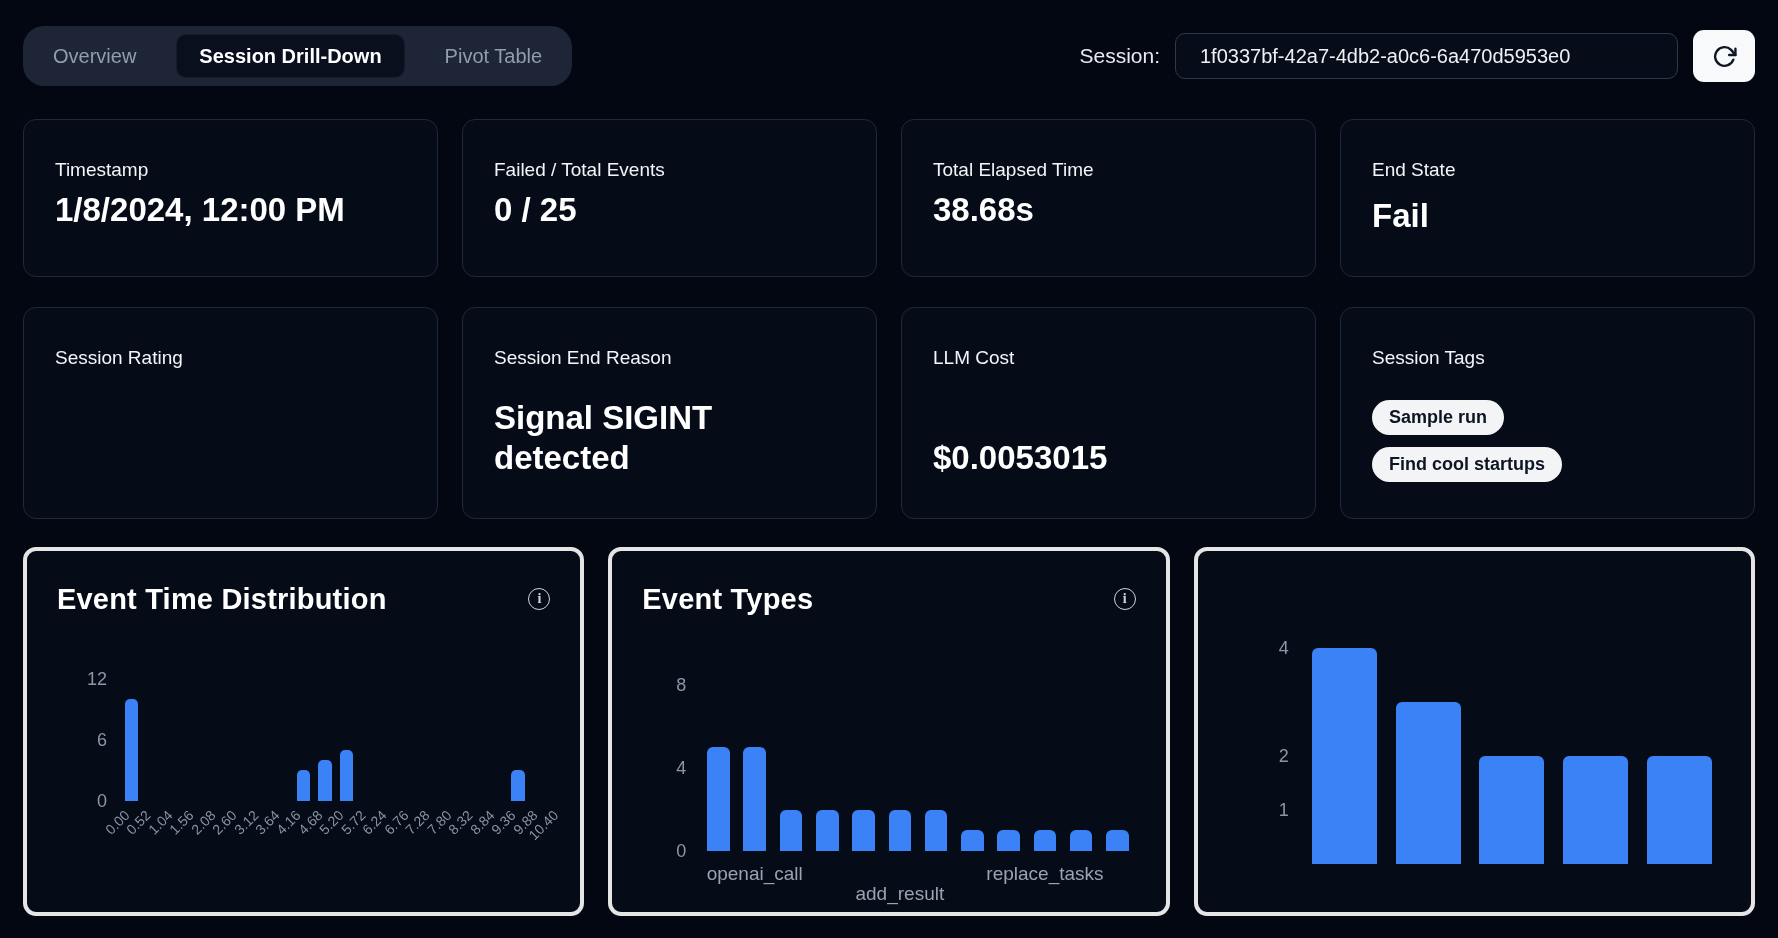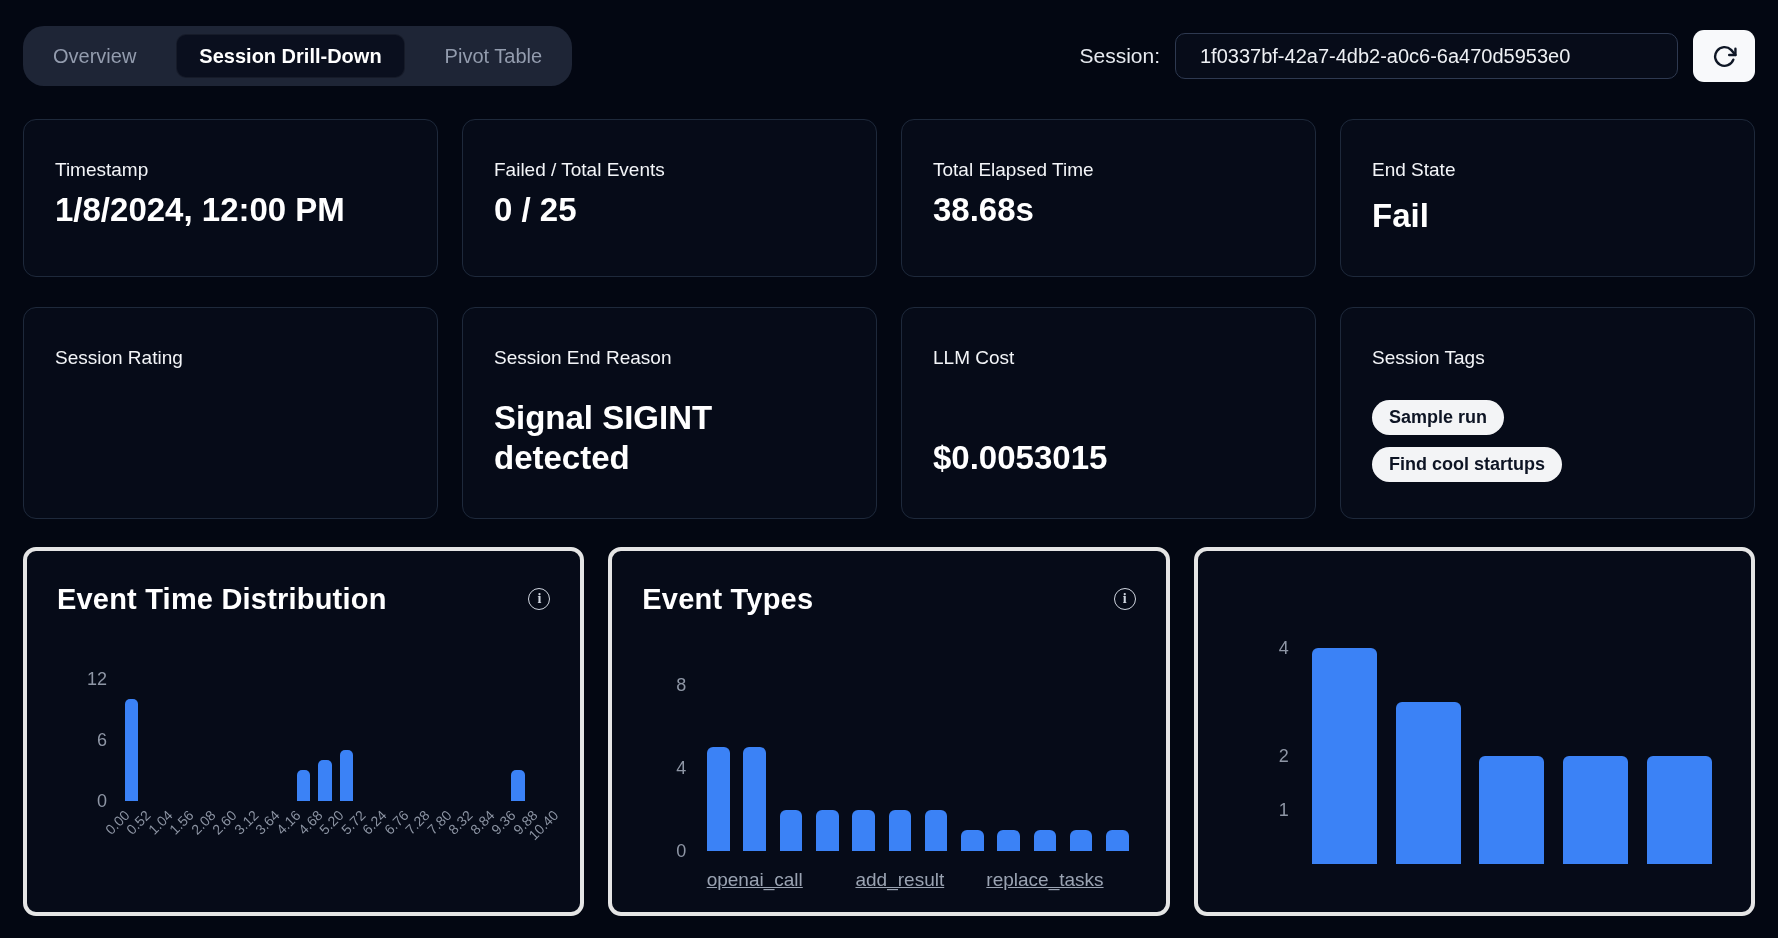--- a/index.html
+++ b/index.html
@@ -87,22 +87,22 @@
   .bar { height:100%; width:62%; }
 
   .xaxis { position:relative; }
   .xl { position:absolute; top:6px; width:0; }
   .xl i {
     position:absolute; right:0; top:0; display:block; white-space:nowrap;
     font-style:normal; font-size:14px; color:#8b93a2;
     transform:rotate(-45deg); transform-origin:100% 0;
   }
   .xl2 {
-    position:absolute; top:18px; transform:translateX(-50%);
-    font-size:19px; color:#9aa3b2; white-space:nowrap;text-decoration:underline;
+    position:absolute; top:12px; transform:translateX(-50%);
+    font-size:19px; color:#9aa3b2; white-space:nowrap;
   }
 </style>
 </head>
 <body>
 
 <div class="header">
   <div class="tab-group">
     <button class="tab">Overview</button>
     <button class="tab active">Session Drill-Down</button>
     <button class="tab">Pivot Table</button>
@@ -306,21 +306,21 @@
             <div class="bslot" style="left: 83.3333%; width: 8.33333%; height: 20.75px;">
               <div class="bar" style="width: 62%; background: rgb(59, 130, 246); border-radius: 6px 6px 0px 0px;"></div>
             </div>
             <div class="bslot" style="left: 91.6667%; width: 8.33333%; height: 20.75px;">
               <div class="bar" style="width: 62%; background: rgb(59, 130, 246); border-radius: 6px 6px 0px 0px;"></div>
             </div>
           </div>
         </div>
         <div class="xaxis" style="height: 40px; margin-left: 58px;">
           <span class="xl2" style="left: 12.5%;">openai_call</span>
-          <span class="xl2" style="left: 45.8333%;">add_result</span>
+          <span class="xl2" style="left: 45.8333%; margin-top: 20px;">add_result</span>
           <span class="xl2" style="left: 79.1667%;">replace_tasks</span>
         </div>
       </div>
   </div>
 
   <div class="chart-card">
     <div class="chart-body">
         <div class="plot-row" style="margin-top: 53px;">
           <div class="ycol" style="width: 75px; height: 232px;">
             <span class="ytick" style="bottom: 54px;">1</span>

